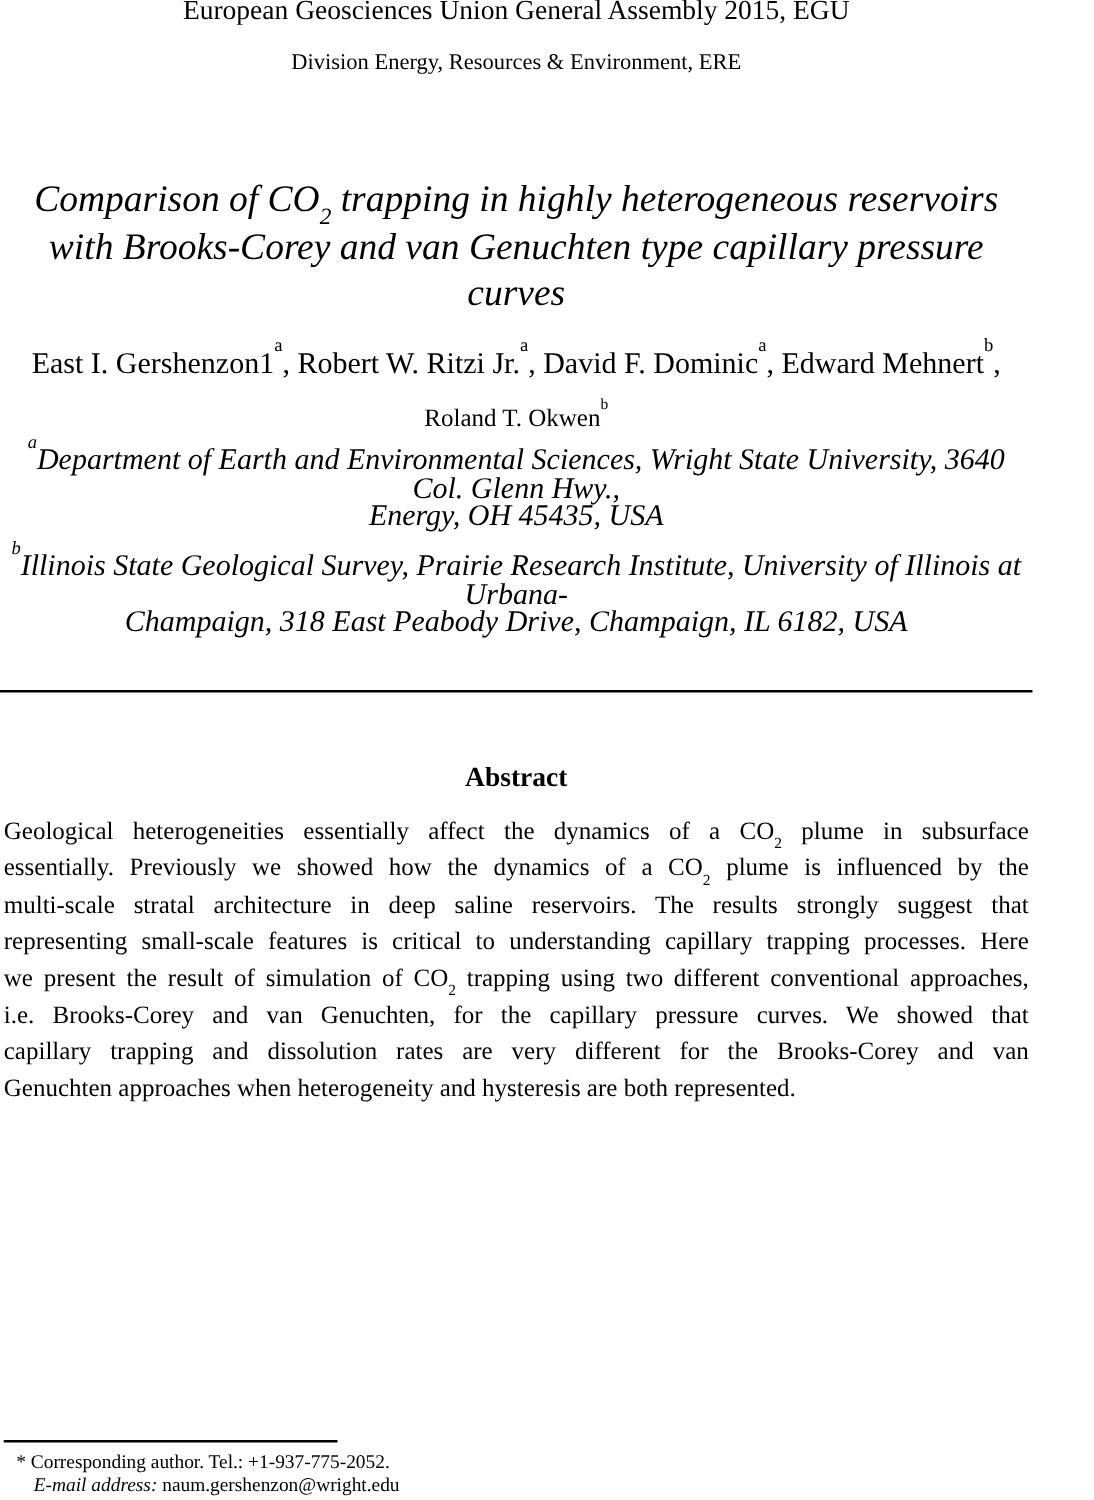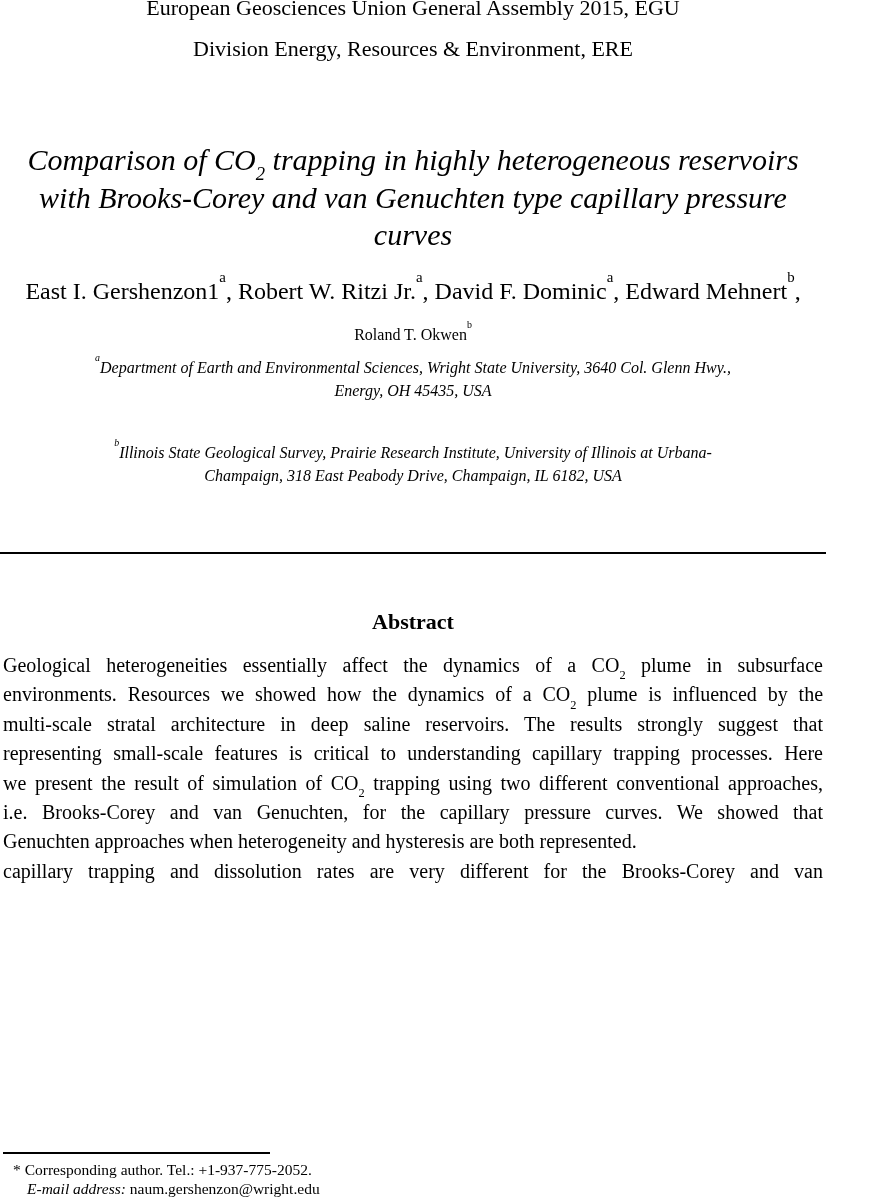--- a/index.html
+++ b/index.html
@@ -9,28 +9,28 @@
     width: 826px;
     height: 1200px;
     background: #ffffff;
     color: #000000;
     font-family: "Liberation Serif", "DejaVu Serif", serif;
     overflow: hidden;
   }
   .centered { position: absolute; left: 0; width: 100%; text-align: center; }
 
   #hdr1 { top: -5px;  font-size: 22px; line-height: 26px; }
-  #hdr2 { top: 36px;  font-size: 22px; line-height: 26px; }
+  #hdr2 { top: 36px;  font-size: 18px; line-height: 26px; }
 
   #title { top: 141px; font-size: 30px; line-height: 37.5px; font-style: italic; }
 
   #authors1 { top: 277px; font-size: 24px; line-height: 28px; }
-  #authors2 { top: 321px; font-size: 16px; line-height: 28px; }
+  #authors2 { top: 321px; font-size: 20px; line-height: 28px; }
 
-  .affiliation { font-style: italic; font-size: 16px; line-height: 22.5px; }
+  .affiliation { font-style: italic; font-size: 24px; line-height: 22.5px; }
   #affA { top: 357px; }
   #affB { top: 442px; }
 
   .rule { position: absolute; background: #000000; }
   #rule-main { top: 552px; left: 0; width: 875px; height: 2px; }
 
   #abs-head { top: 609px; font-size: 22px; line-height: 26px; font-weight: bold; }
 
   #abstract {
     position: absolute;
@@ -75,26 +75,26 @@
     <div><sup class="seg">b</sup><span class="seg">Illinois State Geological Survey, Prairie Research Institute, University of Illinois at Urbana-</span></div>
     <div><span class="seg">Champaign, 318 East Peabody Drive, Champaign, IL 6182, USA</span></div>
   </div>
 
   <div id="rule-main" class="rule"></div>
 
   <div id="abs-head" class="centered">Abstract</div>
 
   <div id="abstract">
     <div class="abs-line"><span class="seg">Geological heterogeneities essentially affect the dynamics of a CO</span><sub class="seg">2</sub><span class="seg"> plume in subsurface</span></div>
-    <div class="abs-line"><span class="seg">environments. Resources we showed how the dynamics of a CO</span><sub class="seg">2</sub><span class="seg"> plume is influenced by the</span></div>
+    <div class="abs-line"><span class="seg">essentially. Previously we showed how the dynamics of a CO</span><sub class="seg">2</sub><span class="seg"> plume is influenced by the</span></div>
     <div class="abs-line"><span class="seg">multi-scale stratal architecture in deep saline reservoirs. The results strongly suggest that</span></div>
     <div class="abs-line"><span class="seg">representing small-scale features is critical to understanding capillary trapping processes. Here</span></div>
     <div class="abs-line"><span class="seg">we present the result of simulation of CO</span><sub class="seg">2</sub><span class="seg"> trapping using two different conventional approaches,</span></div>
     <div class="abs-line"><span class="seg">i.e. Brooks-Corey and van Genuchten, for the capillary pressure curves. We showed that</span></div>
+    <div class="abs-line"><span class="seg">capillary trapping and dissolution rates are very different for the Brooks-Corey and van</span></div>
     <div class="abs-line abs-line-last"><span class="seg">Genuchten approaches when heterogeneity and hysteresis are both represented.</span></div>
-    <div class="abs-line"><span class="seg">capillary trapping and dissolution rates are very different for the Brooks-Corey and van</span></div>
   </div>
 
   <div id="fn-rule" class="rule"></div>
   <div id="fn1" class="footnote">* Corresponding author. Tel.: +1-937-775-2052.</div>
   <div id="fn2" class="footnote"><em class="seg">E-mail address:</em><span class="seg"> naum.gershenzon@wright.edu</span></div>
 
 </div>
 
 </body></html>

